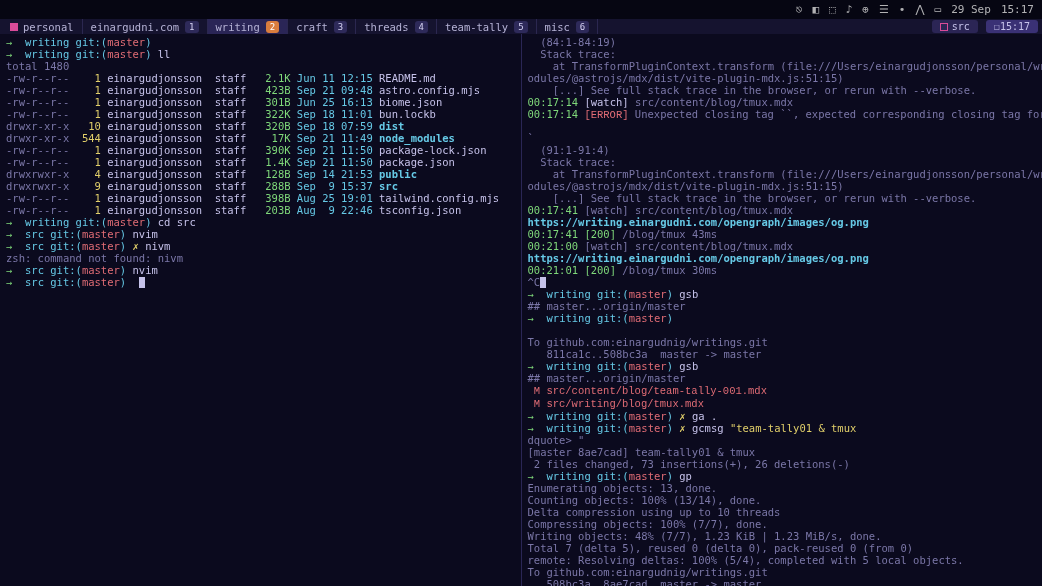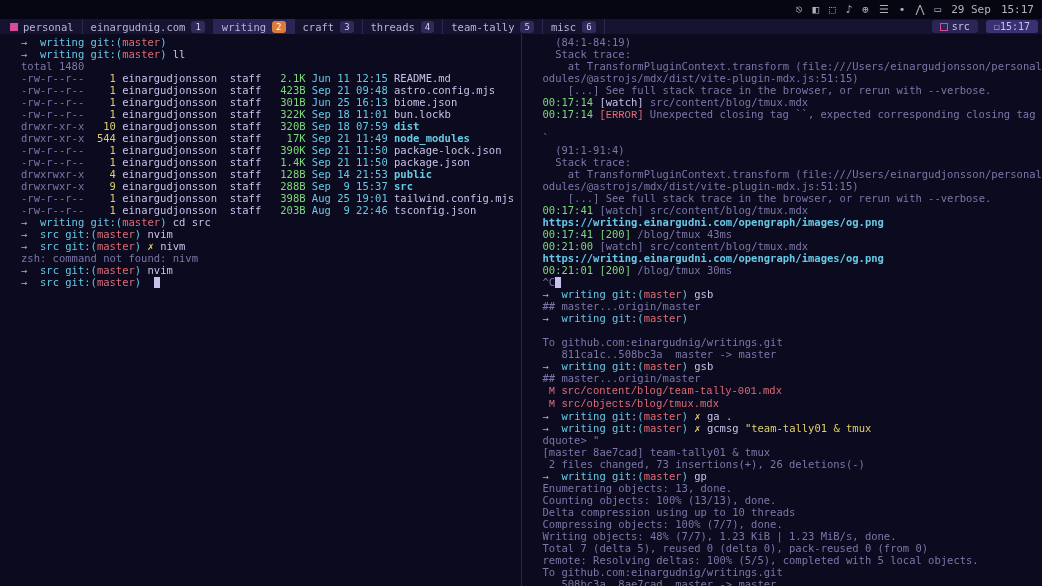--- a/index.html
+++ b/index.html
@@ -29,21 +29,21 @@
   .tab{display:flex;align-items:center;padding:0 8px;color:#b6b3d6;border-right:1px solid #2b2750;}
   .tab .badge{margin-left:6px;background:#2e2a5a;border-radius:3px;padding:0 4px;font-size:9px;color:#d5d2f2;}
   .tab.personal .sq{width:8px;height:8px;background:var(--accent);margin-right:5px;}
   .tab.writing{background:#2a2556;}
   .tab.writing .badge{background:#d97d3e;color:#fff;}
   .tabbar .right{margin-left:auto;display:flex;}
   .pill{display:flex;align-items:center;padding:0 8px;background:#2b2555;border-radius:3px;margin:1px 4px;font-size:10px;}
   .pill .ico{width:8px;height:8px;border:1px solid var(--accent);margin-right:4px;}
   .pill.time{background:#3a3175;}
   .panes{display:flex;height:552px;}
-  .pane{flex:1;padding:2px 21px;white-space:pre;overflow:hidden;}
+  .pane{flex:1;padding:2px 6px;white-space:pre;overflow:hidden;}
   .pane.left{border-right:1px solid #2a2655;}
   .arrow{color:var(--green);}
   .dir{color:var(--cyan);}
   .gitl{color:var(--cyan);}
   .gitbr{color:var(--red);}
   .cmd{color:var(--txt);}
   .perm{color:var(--dim);}
   .num{color:var(--yellow);}
   .usr{color:var(--txt);}
   .sz{color:var(--green);}
@@ -79,21 +79,21 @@
     <span>15:17</span>
   </div>
 </div>
 
 <div class="tabbar">
   <div class="tab personal">
       <div class="sq"></div>
       <span>personal</span>
     </div>
   <div class="tab">
-      <span>einargudnig.com</span>
+      <span>einargudni.com</span>
       <span class="badge">1</span>
     </div>
   <div class="tab writing">
       <span>writing</span>
       <span class="badge">2</span>
     </div>
   <div class="tab">
       <span>craft</span>
       <span class="badge">3</span>
     </div>
@@ -165,31 +165,31 @@
 <span class="perm">^C</span><span class="cursor"></span>
 <span class="arrow">→</span>  <span class="dir">writing</span> <span class="gitl">git:(</span><span class="gitbr">master</span><span class="gitl">)</span> <span class="cmd">gsb</span>
 <span class="brstat">## master...origin/master</span>
 <span class="arrow">→</span>  <span class="dir">writing</span> <span class="gitl">git:(</span><span class="gitbr">master</span><span class="gitl">)</span>
 
 <span class="perm">To github.com:einargudnig/writings.git</span>
 <span class="perm">   811ca1c..508bc3a  master -&gt; master</span>
 <span class="arrow">→</span>  <span class="dir">writing</span> <span class="gitl">git:(</span><span class="gitbr">master</span><span class="gitl">)</span> <span class="cmd">gsb</span>
 <span class="brstat">## master...origin/master</span>
 <span class="err"> M src/content/blog/team-tally-001.mdx</span>
-<span class="err"> M src/objects/blog/tmux.mdx</span>
+<span class="err"> M src/writing/blog/tmux.mdx</span>
 <span class="arrow">→</span>  <span class="dir">writing</span> <span class="gitl">git:(</span><span class="gitbr">master</span><span class="gitl">)</span> <span class="warn">✗</span> <span class="cmd">ga .</span>
 <span class="arrow">→</span>  <span class="dir">writing</span> <span class="gitl">git:(</span><span class="gitbr">master</span><span class="gitl">)</span> <span class="warn">✗</span> <span class="cmd">gcmsg</span> <span class="str">"team-tally01 &amp; tmux</span>
 <span class="perm">dquote&gt; "</span>
 <span class="perm">[master 8ae7cad] team-tally01 &amp; tmux</span>
 <span class="perm"> 2 files changed, 73 insertions(+), 26 deletions(-)</span>
 <span class="arrow">→</span>  <span class="dir">writing</span> <span class="gitl">git:(</span><span class="gitbr">master</span><span class="gitl">)</span> <span class="cmd">gp</span>
 <span class="perm">Enumerating objects: 13, done.</span>
-<span class="perm">Counting objects: 100% (13/13), done.</span>
+<span class="perm">Counting objects: 100% (13/14), done.</span>
 <span class="perm">Delta compression using up to 10 threads</span>
 <span class="perm">Compressing objects: 100% (7/7), done.</span>
 <span class="perm">Writing objects: 48% (7/7), 1.23 KiB | 1.23 MiB/s, done.</span>
 <span class="perm">Total 7 (delta 5), reused 0 (delta 0), pack-reused 0 (from 0)</span>
-<span class="perm">remote: Resolving deltas: 100% (5/5), completed with 5 local objects.</span>
+<span class="perm">remote: Resolving deltas: 100% (5/4), completed with 5 local objects.</span>
 <span class="perm">To github.com:einargudnig/writings.git</span>
 <span class="perm">   508bc3a..8ae7cad  master -&gt; master</span>
     <span class="cmd"></span> 
 </p></span></div>
 </div>
 
 </body></html>

